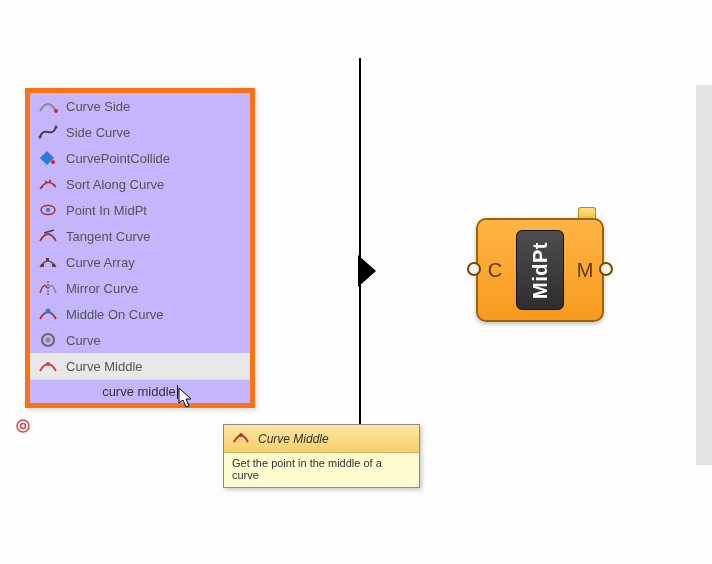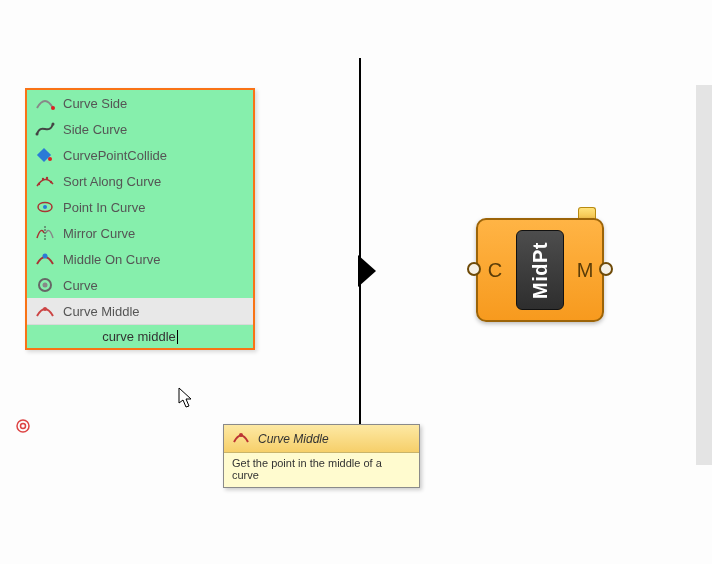--- a/index.html
+++ b/index.html
@@ -36,22 +36,22 @@
     right: 0; top: 85px;
     width: 16px; height: 380px;
     background: #e4e4e4;
   }
 
   
   .menu {
     position: absolute;
     left: 25px; top: 88px;
     width: 230px;
-    background: #86efac;
-    border: 2px solid #f97316;
+    background: #c4b5fd;
+    border: 5px solid #f97316;
     box-shadow: 2px 2px 4px rgba(0,0,0,0.15);
   }
   .menu-item {
     display: flex;
     align-items: center;
     height: 26px;
     padding: 0 6px;
     cursor: default;
   }
   .menu-item.hover {
@@ -234,21 +234,41 @@
     </span>
     <span class="menu-label">Sort Along Curve</span>
   </div>
   <div class="menu-item">
     <span class="menu-icon">
       <svg width="20" height="18">
           <path d="M3 9 C3 3 17 3 17 9 C17 15 3 15 3 9 Z" stroke="#a33" stroke-width="1.5" fill="none"></path>
           <circle cx="10" cy="9" r="2" fill="#2a7bd6"></circle>
         </svg>
     </span>
-    <span class="menu-label">Point In Curve</span>
+    <span class="menu-label">Point In MidPt</span>
+  </div>
+  <div class="menu-item">
+    <span class="menu-icon">
+      <svg width="20" height="18">
+          <path d="M2 14 Q10 0 18 14" stroke="#a33" stroke-width="2" fill="none"></path>
+          <line x1="6" y1="6" x2="16" y2="3" stroke="#444" stroke-width="1.5"></line>
+        </svg>
+    </span>
+    <span class="menu-label">Tangent Curve</span>
+  </div>
+  <div class="menu-item">
+    <span class="menu-icon">
+      <svg width="20" height="18">
+          <path d="M2 14 Q10 2 18 14" stroke="#a33" stroke-width="1.5" fill="none"></path>
+          <rect x="3" y="11" width="3" height="3" fill="#444"></rect>
+          <rect x="8" y="5" width="3" height="3" fill="#444"></rect>
+          <rect x="14" y="11" width="3" height="3" fill="#444"></rect>
+        </svg>
+    </span>
+    <span class="menu-label">Curve Array</span>
   </div>
   <div class="menu-item">
     <span class="menu-icon">
       <svg width="20" height="18">
           <path d="M2 14 Q6 2 9 9" stroke="#a33" stroke-width="1.5" fill="none"></path>
           <path d="M18 14 Q14 2 11 9" stroke="#888" stroke-width="1.5" fill="none"></path>
           <line x1="10" y1="2" x2="10" y2="16" stroke="#444" stroke-dasharray="2,1"></line>
         </svg>
     </span>
     <span class="menu-label">Mirror Curve</span>

